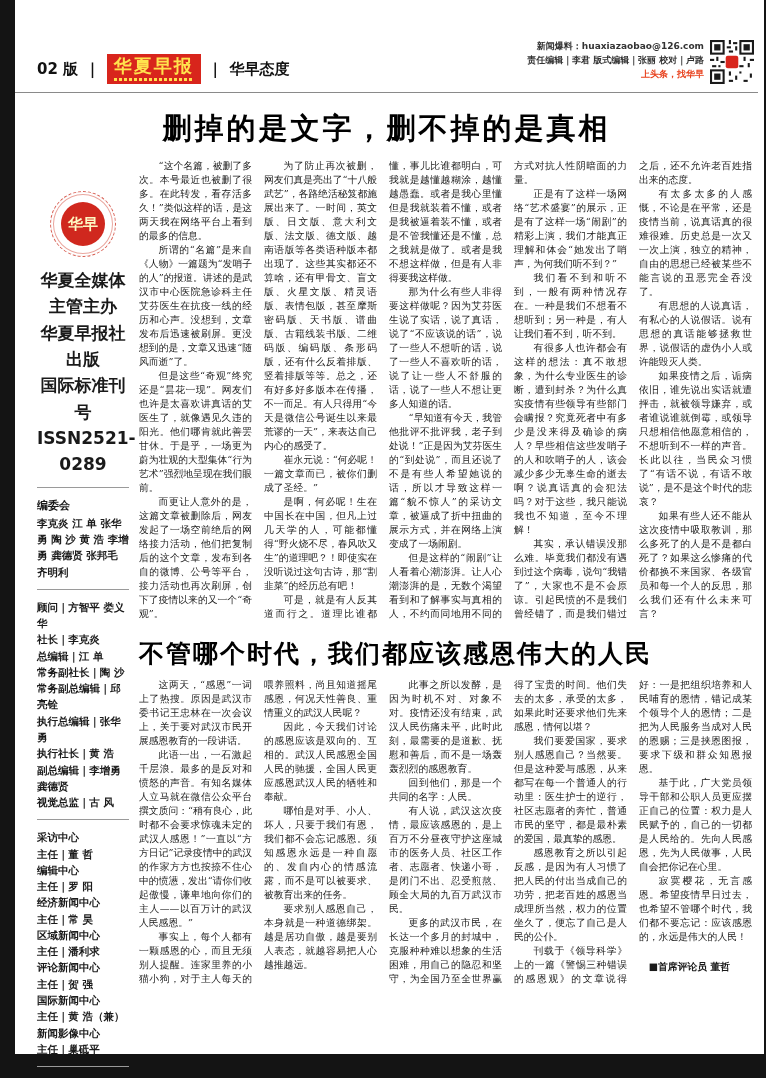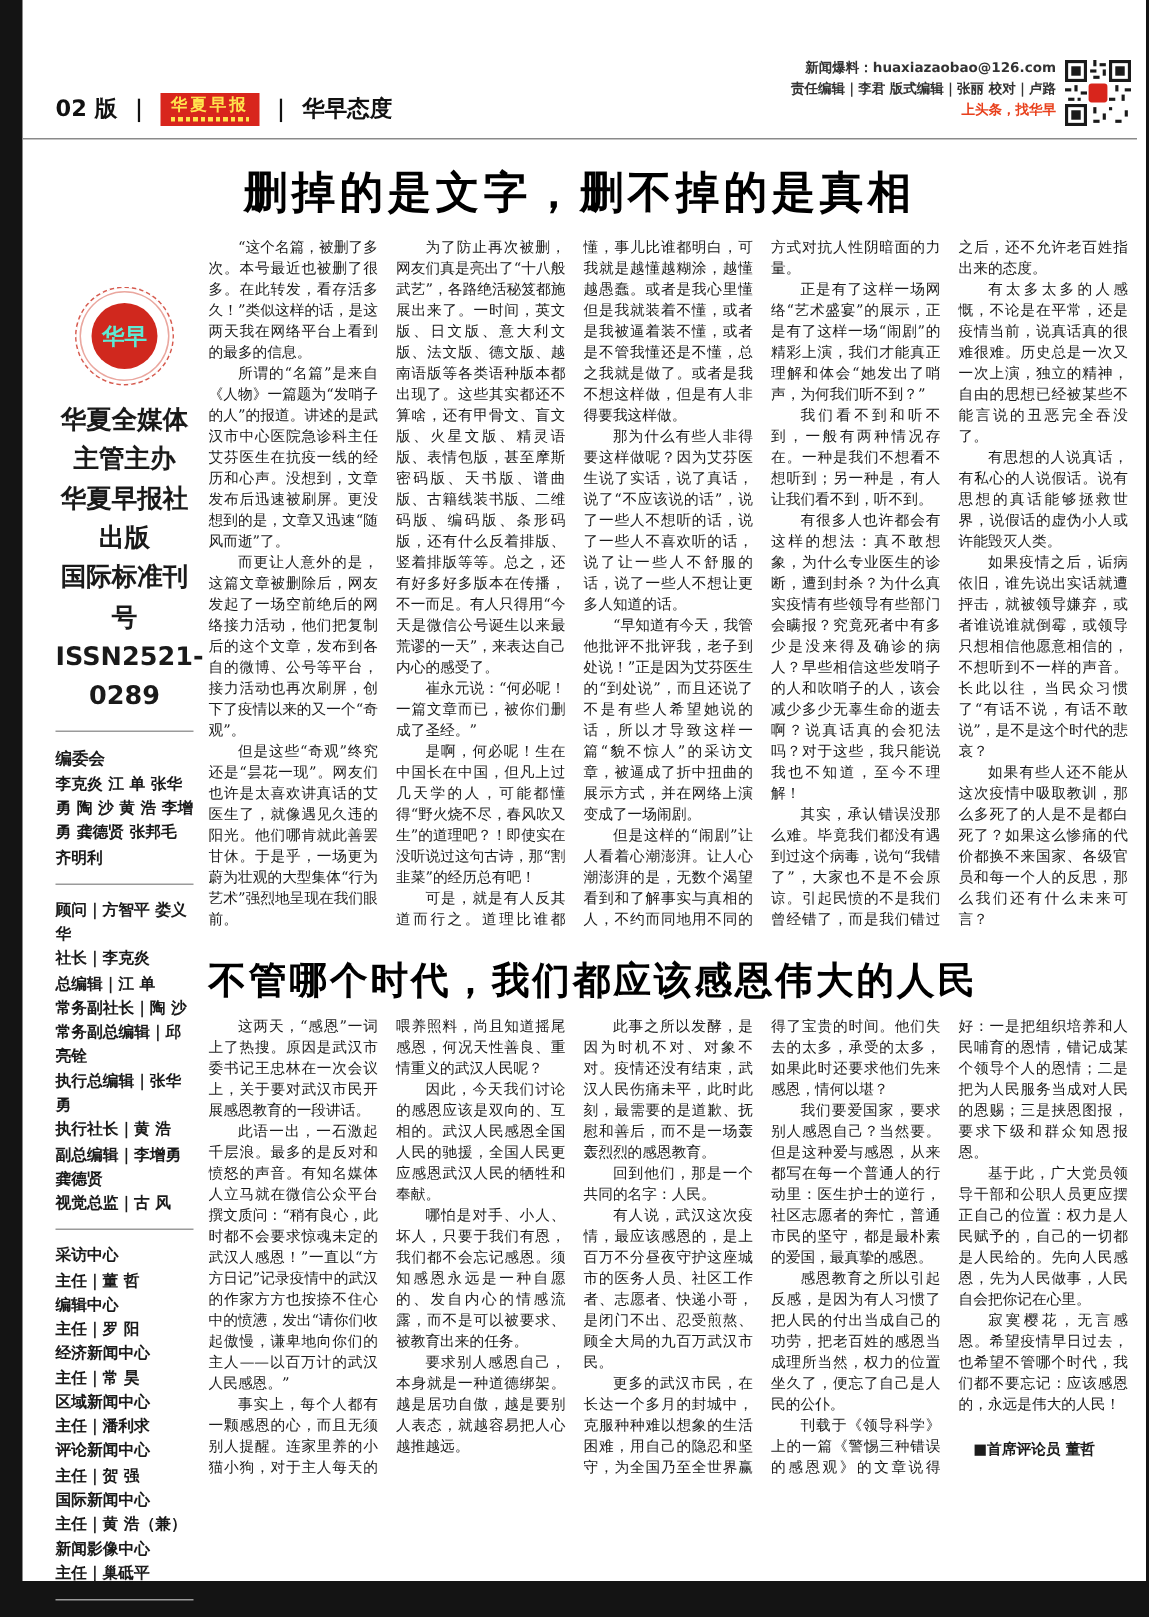--- a/index.html
+++ b/index.html
@@ -11,21 +11,21 @@
   .page{
     position:absolute;left:15px;top:0;width:749px;height:1054px;
     background:#ffffff;box-sizing:border-box;padding:0 6px 0 0;
   }
   
   .hdr{display:flex;justify-content:space-between;align-items:flex-end;
        padding:40px 4px 0 22px;}
   .hdr-left{display:flex;align-items:center;gap:7px;font-size:15px;
             font-weight:bold;color:#111;white-space:nowrap;}
   .masthead-box{background:#d8251c;color:#ffe34d;padding:2px 7px 3px;
-                font-weight:bold;font-size:11px;letter-spacing:2px;
+                font-weight:bold;font-size:18px;letter-spacing:2px;
                 font-family:"DejaVu Serif",serif;line-height:1.1;
                 text-align:center;}
   .masthead-box .sub{display:block;height:3px;margin-top:2px;
                 background:repeating-linear-gradient(90deg,#ffe34d 0 3px,transparent 3px 5px);}
   .hdr-right{display:flex;align-items:flex-start;gap:6px;}
   .hdr-right-text{text-align:right;font-size:9px;font-weight:bold;
                   color:#333;line-height:1.55;}
   .slogan{color:#e8401c;}
   .qr{width:44px;height:44px;display:block;}
   .rule{border:none;border-top:1px solid #8a8a8a;margin:8px 0 0 0;}
@@ -37,21 +37,21 @@
              letter-spacing:2px;color:#000;margin:16px 0 8px 0;}
   
   .content{display:flex;padding:0 6px 0 22px;gap:10px;}
   .sidebar{width:92px;flex:0 0 92px;margin-top:34px;}
   .main{flex:1;min-width:0;}
   
   .seal{width:64px;height:64px;margin:4px auto 10px;border:1px dashed #d65a4e;
         border-radius:50%;display:flex;align-items:center;justify-content:center;
         box-shadow:inset 0 0 0 2px #fff,inset 0 0 0 3px #eaa79f;}
   .seal-inner{width:44px;height:44px;background:#d0281e;border-radius:50%;
-        color:#5eead4;font-weight:bold;font-size:15px;display:flex;
+        color:#fef9c3;font-weight:bold;font-size:15px;display:flex;
         align-items:center;justify-content:center;letter-spacing:0;
         font-family:"DejaVu Serif",serif;}
   .sb-center{ text-align:center;font-size:17px;font-weight:bold;line-height:1.55;}
   .sb-sec{font-size:10.5px;font-weight:bold;line-height:1.55;}
   .sb-sec .sec-title{font-size:11px;margin-bottom:1px;}
   .sb-div{border:none;border-top:1px solid #9a9a9a;margin:9px 0;}
   
   .art-body{font-family:"DejaVu Serif",serif;color:#1b1b1b;
             font-size:9.8px;line-height:14px;text-align:justify;
             column-gap:12px;column-count:5;overflow:hidden;}
@@ -184,22 +184,22 @@
             <div>24 小时新闻热线</div>
           </div>
       </div>
 
     </div>
 
     <div class="main">
       <div class="art-body art1">
           <p>“这个名篇，被删了多次。本号最近也被删了很多。在此转发，看存活多久！”类似这样的话，是这两天我在网络平台上看到的最多的信息。</p>
           <p>所谓的“名篇”是来自《人物》一篇题为“发哨子的人”的报道。讲述的是武汉市中心医院急诊科主任艾芬医生在抗疫一线的经历和心声。没想到，文章发布后迅速被刷屏。更没想到的是，文章又迅速“随风而逝”了。</p>
+          <p>但是这些“奇观”终究还是“昙花一现”。网友们也许是太喜欢讲真话的艾医生了，就像遇见久违的阳光。他们哪肯就此善罢甘休。于是乎，一场更为蔚为壮观的大型集体“行为艺术”强烈地呈现在我们眼前。</p>
           <p>而更让人意外的是，这篇文章被删除后，网友发起了一场空前绝后的网络接力活动，他们把复制后的这个文章，发布到各自的微博、公号等平台，接力活动也再次刷屏，创下了疫情以来的又一个“奇观”。</p>
-          <p>但是这些“奇观”终究还是“昙花一现”。网友们也许是太喜欢讲真话的艾医生了，就像遇见久违的阳光。他们哪肯就此善罢甘休。于是乎，一场更为蔚为壮观的大型集体“行为艺术”强烈地呈现在我们眼前。</p>
           <p>为了防止再次被删，网友们真是亮出了“十八般武艺”，各路绝活秘笈都施展出来了。一时间，英文版、日文版、意大利文版、法文版、德文版、越南语版等各类语种版本都出现了。这些其实都还不算啥，还有甲骨文、盲文版、火星文版、精灵语版、表情包版，甚至摩斯密码版、天书版、谱曲版、古籍线装书版、二维码版、编码版、条形码版，还有什么反着排版、竖着排版等等。总之，还有好多好多版本在传播，不一而足。有人只得用“今天是微信公号诞生以来最荒谬的一天”，来表达自己内心的感受了。</p>
           <p>崔永元说：“何必呢！一篇文章而已，被你们删成了圣经。”</p>
           <p>是啊，何必呢！生在中国长在中国，但凡上过几天学的人，可能都懂得“野火烧不尽，春风吹又生”的道理吧？！即使实在没听说过这句古诗，那“割韭菜”的经历总有吧！</p>
           <p>可是，就是有人反其道而行之。道理比谁都懂，事儿比谁都明白，可我就是越懂越糊涂，越懂越愚蠢。或者是我心里懂但是我就装着不懂，或者是我被逼着装不懂，或者是不管我懂还是不懂，总之我就是做了。或者是我不想这样做，但是有人非得要我这样做。</p>
           <p>那为什么有些人非得要这样做呢？因为艾芬医生说了实话，说了真话，说了“不应该说的话”，说了一些人不想听的话，说了一些人不喜欢听的话，说了让一些人不舒服的话，说了一些人不想让更多人知道的话。</p>
           <p>“早知道有今天，我管他批评不批评我，老子到处说！”正是因为艾芬医生的“到处说”，而且还说了不是有些人希望她说的话，所以才导致这样一篇“貌不惊人”的采访文章，被逼成了折中扭曲的展示方式，并在网络上演变成了一场闹剧。</p>
           <p>但是这样的“闹剧”让人看着心潮澎湃。让人心潮澎湃的是，无数个渴望看到和了解事实与真相的人，不约而同地用不同的方式对抗人性阴暗面的力量。</p>
           <p>正是有了这样一场网络“艺术盛宴”的展示，正是有了这样一场“闹剧”的精彩上演，我们才能真正理解和体会“她发出了哨声，为何我们听不到？”</p>
           <p>我们看不到和听不到，一般有两种情况存在。一种是我们不想看不想听到；另一种是，有人让我们看不到，听不到。</p>
           <p>有很多人也许都会有这样的想法：真不敢想象，为什么专业医生的诊断，遭到封杀？为什么真实疫情有些领导有些部门会瞒报？究竟死者中有多少是没来得及确诊的病人？早些相信这些发哨子的人和吹哨子的人，该会减少多少无辜生命的逝去啊？说真话真的会犯法吗？对于这些，我只能说我也不知道，至今不理解！</p>

